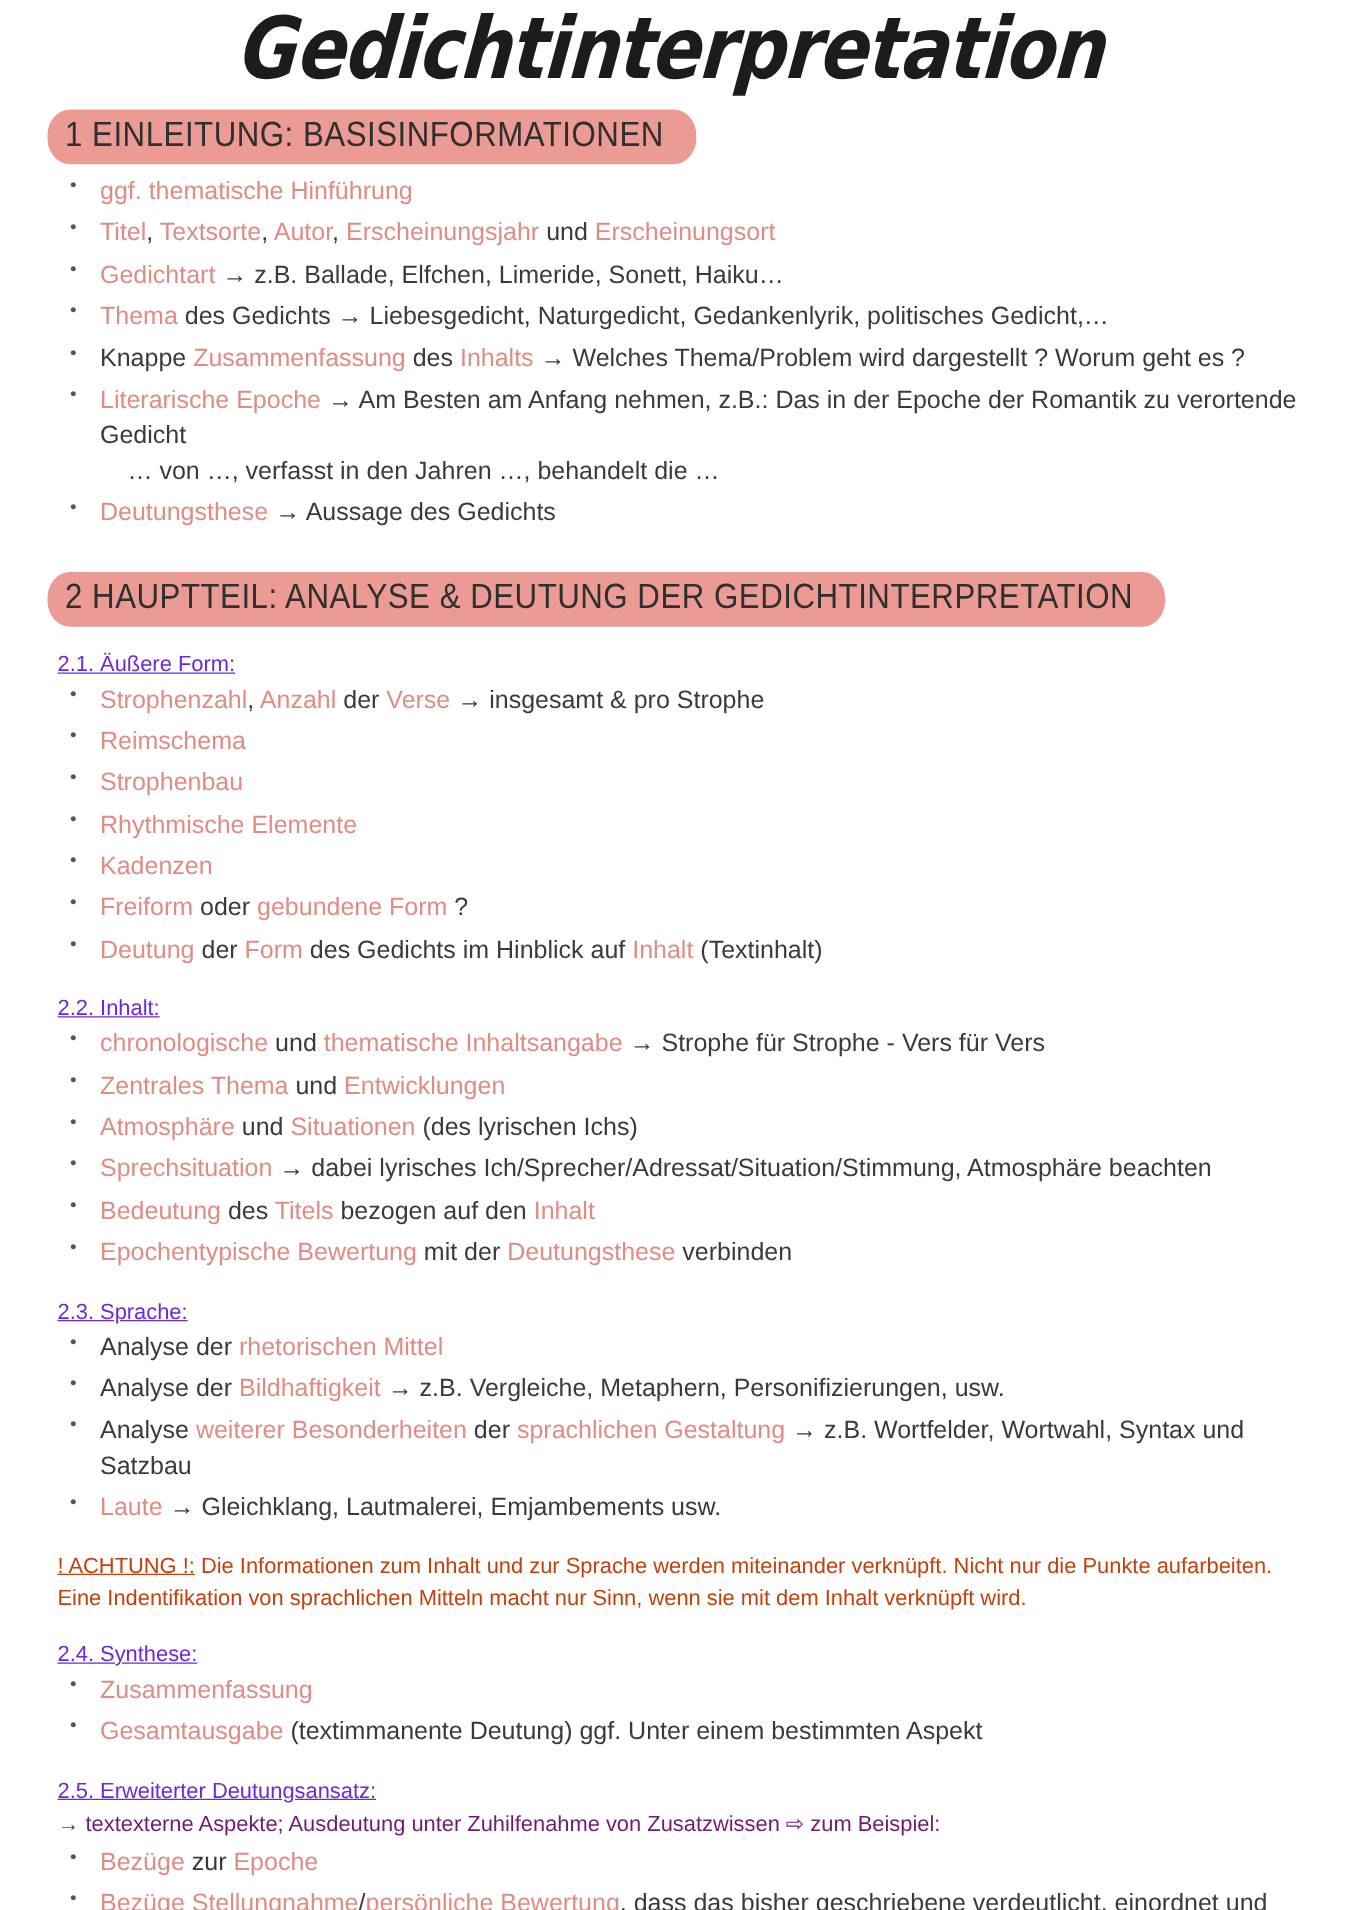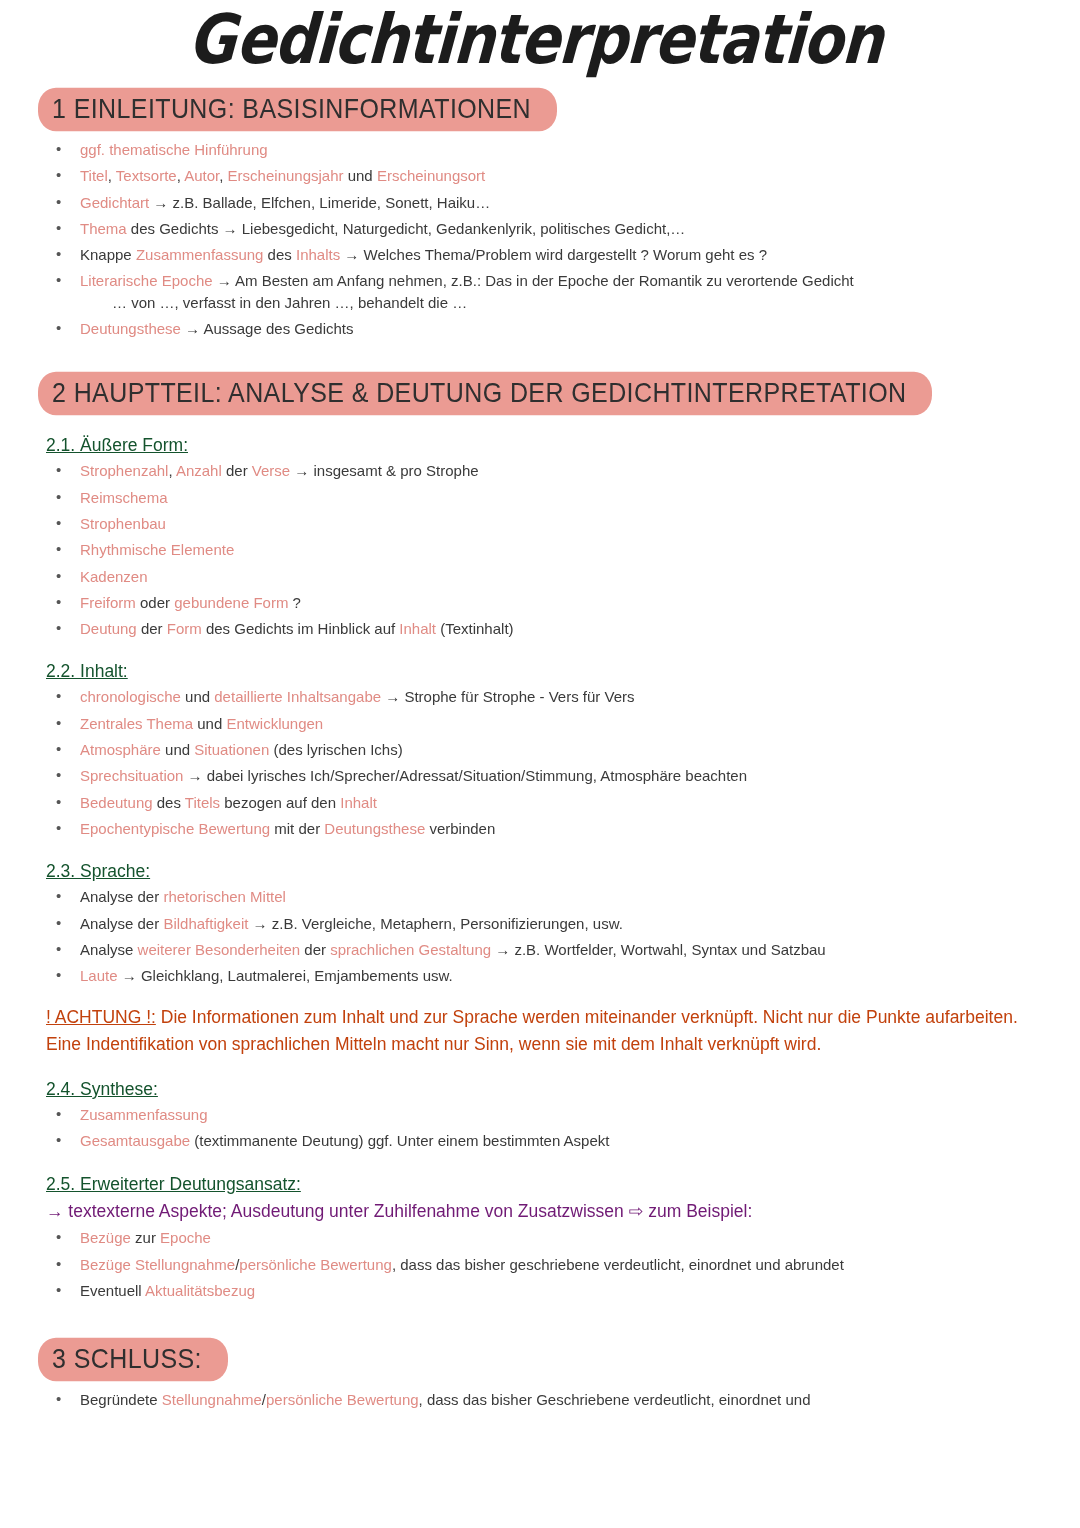--- a/index.html
+++ b/index.html
@@ -55,58 +55,58 @@
     transform: scaleY(1.12);
     transform-origin: left center;
   }
   .sec-1 { margin-top: 18px; }
   .sec-2 { margin-top: 30px; }
   .sec-3 { margin-top: 34px; }
 
   
   .sub-header {
     font-size: 17.5px;
-    color: #14532d;
+    color: #6d28d9;
     text-decoration: underline;
     margin: 22px 0 4px 8px;
   }
   .sub-header.first { margin-top: 12px; }
 
   
   ul.bullets {
     list-style: none;
     margin: 0;
     padding: 0 0 0 8px;
   }
   ul.bullets li {
     position: relative;
     padding-left: 34px;
     margin: 0 0 5px 0;
-    font-size: 15px;
+    font-size: 20px;
     line-height: 1.42;
     color: #3a3a3a;
   }
   ul.bullets li::before {
     content: "•";
     position: absolute;
     left: 10px;
     top: -1px;
     color: #555;
     font-size: 15px;
   }
 
   .plain-line {
     font-size: 17.5px;
     line-height: 1.42;
     color: #701a75;
     margin: 2px 0 4px 8px;
   }
   .indent-cont {
     display: block;
-    margin-left: 32px;
+    margin-left: 22px;
   }
 
   
   .hl { color: #e08b84; }
   .dark { color: #3a3a3a; }
   .u { text-decoration: underline; }
 
   .note-block {
     font-size: 17.5px;
     line-height: 1.5;
@@ -145,21 +145,21 @@
       <li><span class="hl">Reimschema</span></li>
       <li><span class="hl">Strophenbau</span></li>
       <li><span class="hl">Rhythmische Elemente</span></li>
       <li><span class="hl">Kadenzen</span></li>
       <li><span class="hl">Freiform</span><span class="dark"> oder </span><span class="hl">gebundene Form</span><span class="dark"> ?</span></li>
       <li><span class="hl">Deutung</span><span class="dark"> der </span><span class="hl">Form</span><span class="dark"> des Gedichts im Hinblick auf </span><span class="hl">Inhalt</span><span class="dark"> (Textinhalt)</span></li>
     </ul>
 
   <div class="sub-header">2.2. Inhalt:</div>
   <ul class="bullets">
-      <li><span class="hl">chronologische</span><span class="dark"> und </span><span class="hl">detaillierte Inhaltsangabe</span><span class="dark"> → Strophe für Strophe - Vers für Vers</span></li>
+      <li><span class="hl">chronologische</span><span class="dark"> und </span><span class="hl">thematische Inhaltsangabe</span><span class="dark"> → Strophe für Strophe - Vers für Vers</span></li>
       <li><span class="hl">Zentrales Thema</span><span class="dark"> und </span><span class="hl">Entwicklungen</span></li>
       <li><span class="hl">Atmosphäre</span><span class="dark"> und </span><span class="hl">Situationen</span><span class="dark"> (des lyrischen Ichs)</span></li>
       <li><span class="hl">Sprechsituation</span><span class="dark"> → dabei lyrisches Ich/Sprecher/Adressat/Situation/Stimmung, Atmosphäre beachten</span></li>
       <li><span class="hl">Bedeutung</span><span class="dark"> des </span><span class="hl">Titels</span><span class="dark"> bezogen auf den </span><span class="hl">Inhalt</span></li>
       <li><span class="hl">Epochentypische Bewertung</span><span class="dark"> mit der </span><span class="hl">Deutungsthese</span><span class="dark"> verbinden</span></li>
     </ul>
 
   <div class="sub-header">2.3. Sprache:</div>
   <ul class="bullets">
       <li><span class="dark">Analyse der </span><span class="hl">rhetorischen Mittel</span></li>

